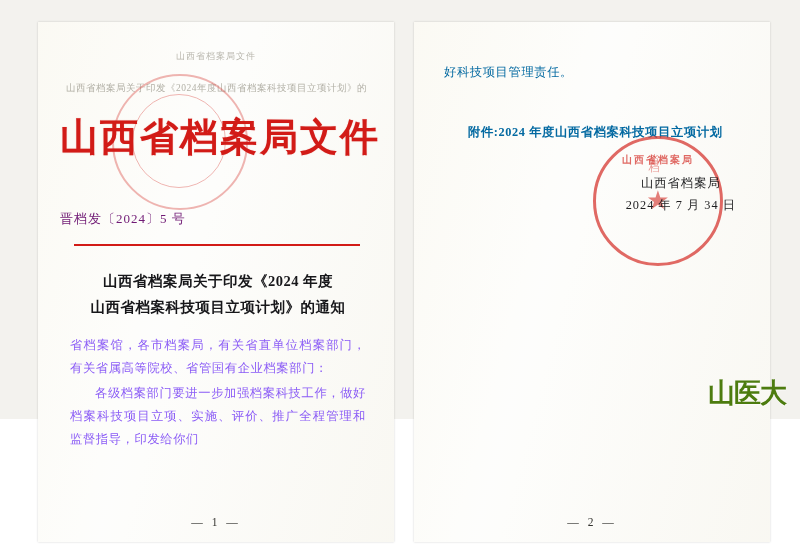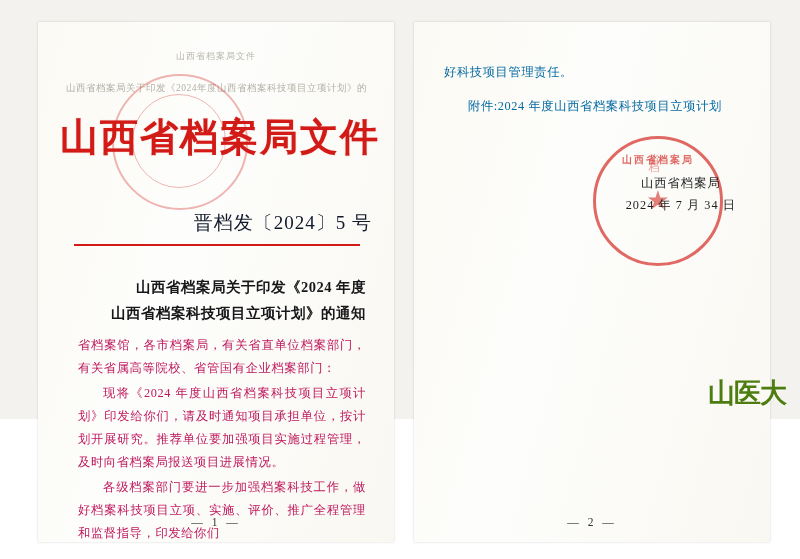--- a/index.html
+++ b/index.html
@@ -83,60 +83,60 @@
     letter-spacing: 2px;
     font-family: "Liberation Serif", "DejaVu Serif", serif;
     text-shadow: 0 0 1px rgba(210,27,23,0.4);
     white-space: nowrap;
   }
   .doc-number {
     position: absolute;
     left: 22px;
     top: 188px;
     width: 312px;
-    text-align: right;
-    font-size: 19px;
-    color: #0f172a;
+    text-align: left;
+    font-size: 13px;
+    color: #701a75;
     letter-spacing: 1px;
   }
   .red-rule {
     position: absolute;
     left: 36px;
     top: 222px;
     width: 286px;
     height: 2px;
     background: #d21b17;
   }
   .title-block {
     position: absolute;
     left: 32px;
-    top: 252px;
+    top: 246px;
     width: 296px;
-    text-align: right;
+    text-align: center;
   }
   .title-line {
     font-size: 14.5px;
     font-weight: bold;
     color: #17171a;
     line-height: 26px;
     letter-spacing: 0.5px;
     white-space: nowrap;
   }
   .body-block {
     position: absolute;
     left: 32px;
     top: 312px;
     width: 296px;
   }
   .body-p {
     font-size: 12.3px;
-    color: #be185d;
+    color: #8b5cf6;
     line-height: 23px;
     letter-spacing: 0.6px;
-    margin: 0 0 2px 8px;
+    margin: 0 0 2px 0;
     text-align: justify;
   }
   .indent {
     text-indent: 25px;
   }
   .page-num {
     position: absolute;
     bottom: 14px;
     left: 0;
     width: 100%;
@@ -152,21 +152,22 @@
     color: #0369a1;
     letter-spacing: 0.6px;
     white-space: nowrap;
   }
   .r-first {
     left: 30px;
     top: 42px;
   }
   .r-attach {
     left: 54px;
-    top: 76px;
+    top: 102px;
+    font-weight: bold;
   }
   .sign-block {
     position: absolute;
     right: 34px;
     top: 150px;
     text-align: center;
   }
   .sign-org {
     font-size: 12.3px;
     color: #1e1e20;
@@ -277,21 +278,20 @@
     <div class="doc-number">晋档发〔2024〕5 号</div>
     <div class="red-rule"></div>
 
     <div class="title-block">
       <div class="title-line">山西省档案局关于印发《2024 年度</div>
       <div class="title-line">山西省档案科技项目立项计划》的通知</div>
     </div>
 
     <div class="body-block">
       <p class="body-p">省档案馆，各市档案局，有关省直单位档案部门，有关省属高等院校、省管国有企业档案部门：</p>
-      <p class="body-p indent">现将《2024 年度山西省档案科技项目立项计划》印发给你们，请及时通知项目承担单位，按计划开展研究。推荐单位要加强项目实施过程管理，及时向省档案局报送项目进展情况。</p>
       <p class="body-p indent">各级档案部门要进一步加强档案科技工作，做好档案科技项目立项、实施、评价、推广全程管理和监督指导，印发给你们</p>
     </div>
 
     <div class="page-num">— 1 —</div>
   </div>
 
   <div class="page page-right">
     <div class="paper-tint"></div>
 
     <div class="r-line r-first">好科技项目管理责任。</div>

